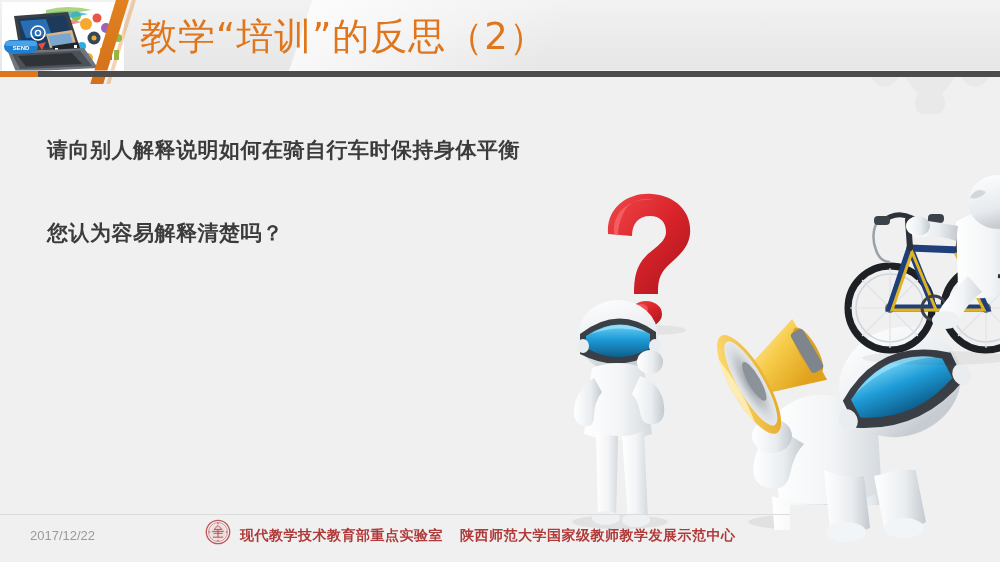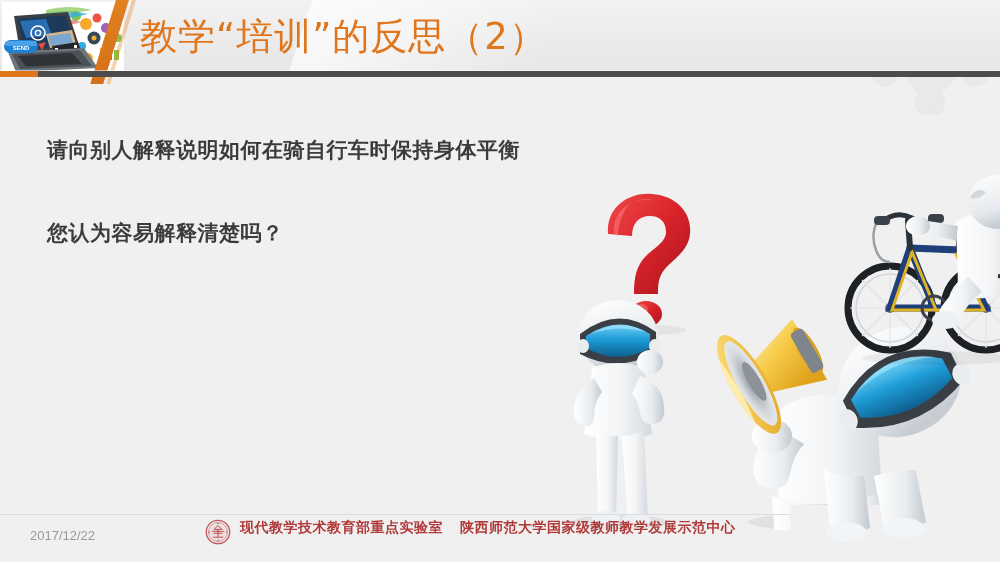--- a/index.html
+++ b/index.html
@@ -140,21 +140,21 @@
     position: absolute;
     left: 30px; top: 528px;
     font-size: 13px;
     color: #9a9a9a;
     font-family: "Liberation Sans", sans-serif;
   }
   .footer-center {
     position: absolute;
     left: 205px; top: 519px;
     display: flex;
-    align-items: flex-start;
+    align-items: flex-end;
     gap: 9px;
     white-space: nowrap;
   }
   .footer-seal { width: 26px; height: 26px; flex: none; }
   .footer-org {
     font-size: 14px;
     color: #b03a3a;
     font-family: "DejaVu Serif", "Liberation Serif", serif;
     font-weight: bold;
     letter-spacing: .5px;

